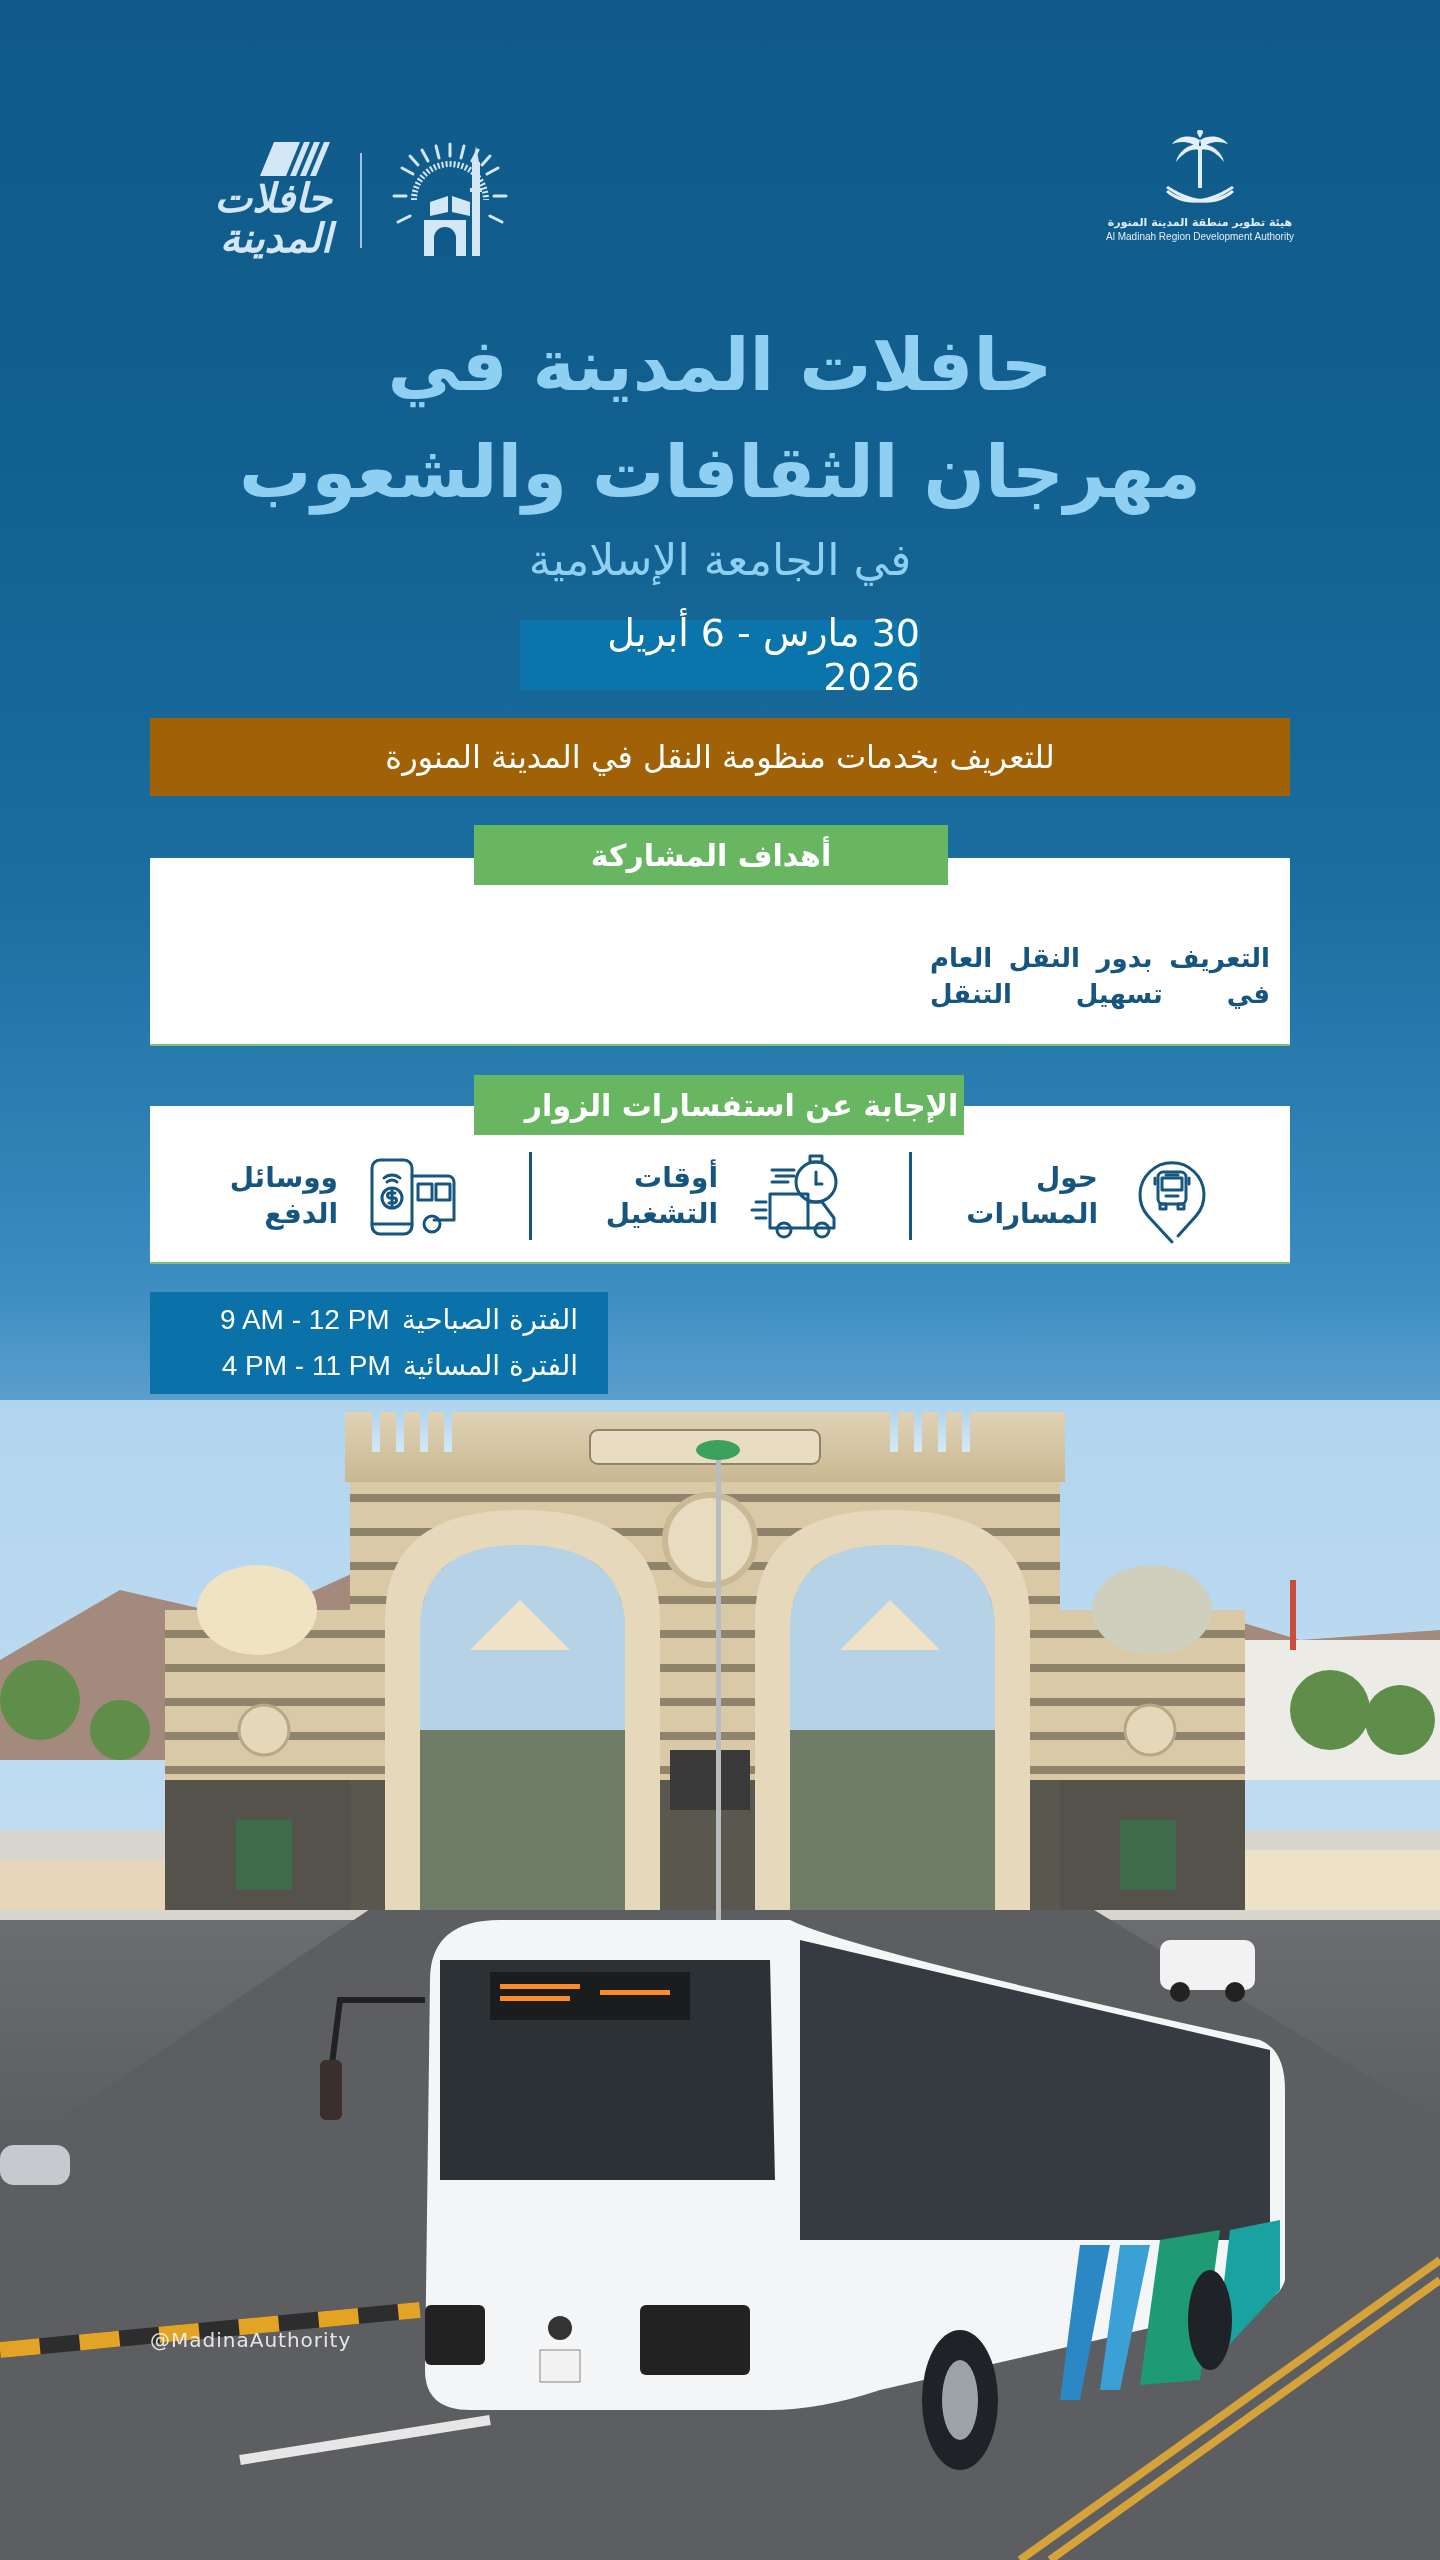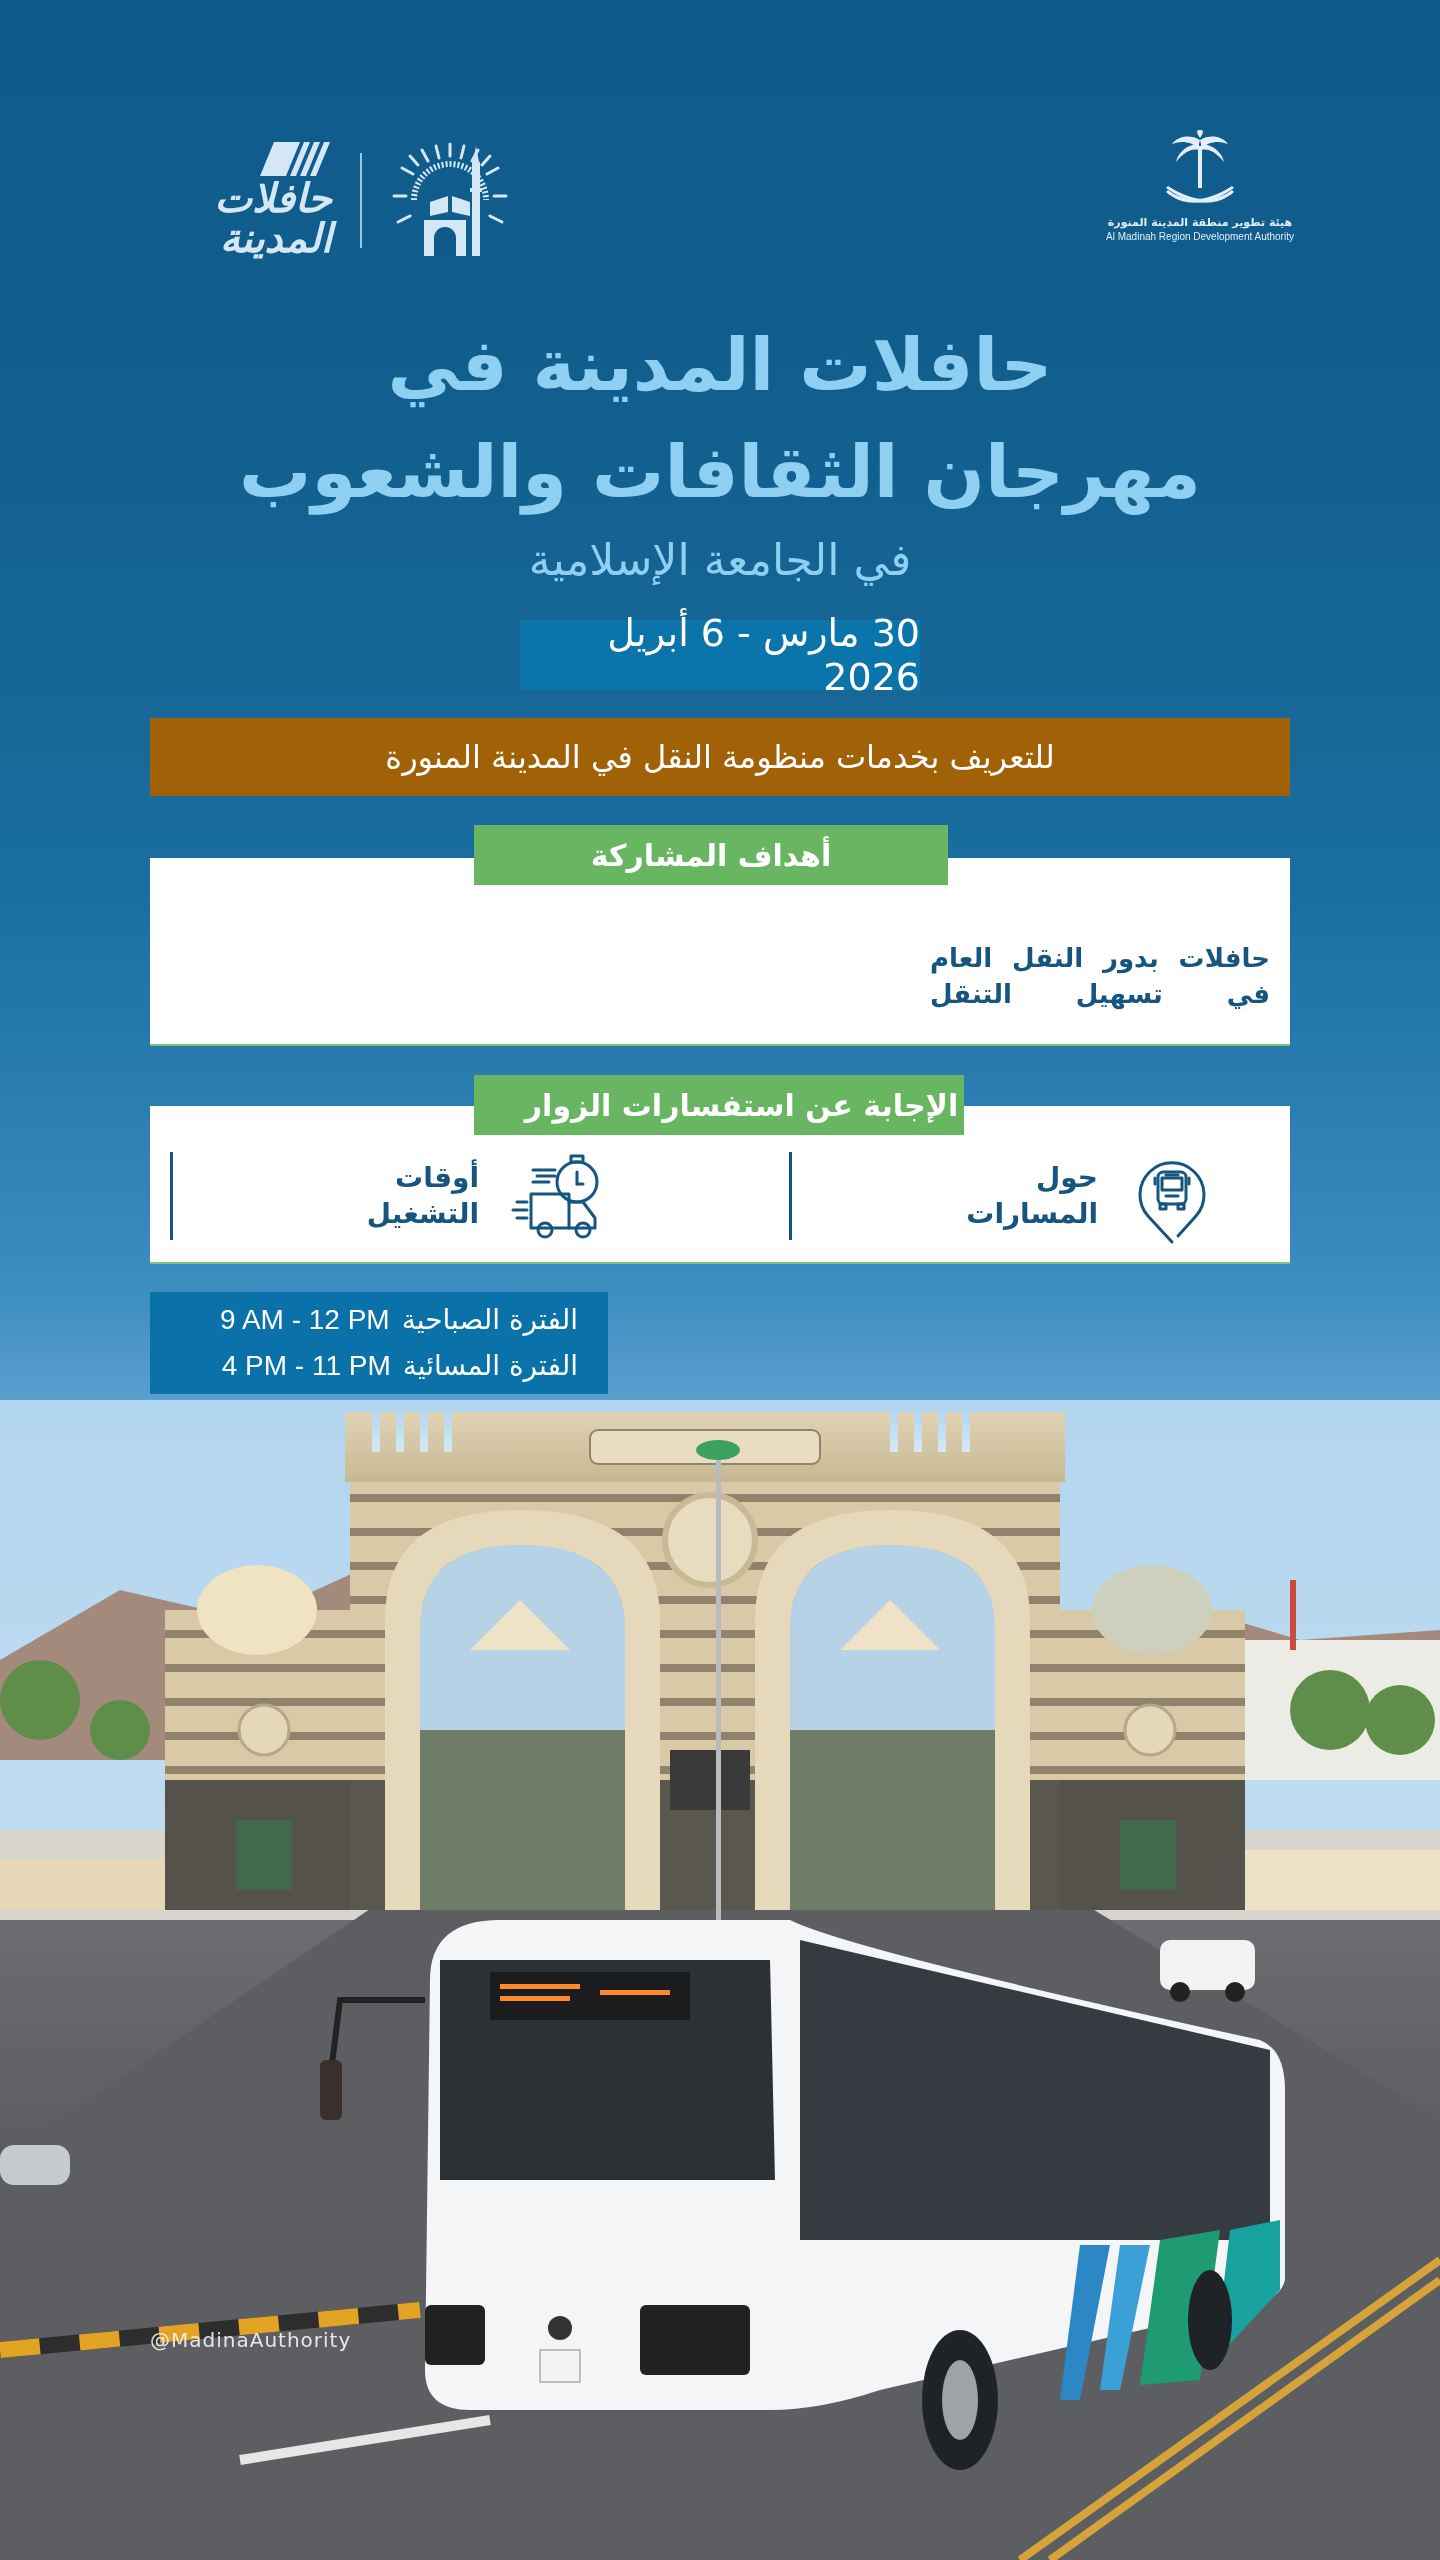--- a/index.html
+++ b/index.html
@@ -122,21 +122,21 @@
 <div class="abs date-badge">
   <span>30 مارس - 6 أبريل 2026</span>
 </div>
 
 <div class="abs intro-bar">
   <span>للتعريف بخدمات منظومة النقل في المدينة المنورة</span>
 </div>
 
 <div class="abs card goals-card">
   <div class="goal">
-    <div>حافلات بدور النقل العام</div>
+    <div>التعريف بدور النقل العام</div>
     <div>في تسهيل التنقل</div>
   </div>
 </div>
 <div class="abs section-tab goals-tab">أهداف المشاركة</div>
 
 <div class="abs card faq-card">
   <div class="faq-item">
     <svg class="faq-icon" viewBox="0 0 100 100" fill="none" stroke="#15557f" stroke-width="3" stroke-linecap="round" stroke-linejoin="round">
       <path d="M50 96 L26 70 A32 32 0 1 1 74 70 L56 90"></path>
       <rect x="36" y="26" width="28" height="32" rx="5"></rect>
@@ -170,20 +170,37 @@
       <line x1="14" y1="56" x2="24" y2="56"></line>
         <line x1="10" y1="64" x2="24" y2="64"></line>
         <line x1="14" y1="72" x2="24" y2="72"></line>
     </svg>
     <div class="faq-label">
       <div>أوقات</div>
       <div>التشغيل</div>
     </div>
   </div>
   <div class="faq-sep"></div>
+  <div class="faq-item">
+    <svg class="faq-icon" viewBox="0 0 100 100" fill="none" stroke="#15557f" stroke-width="3" stroke-linecap="round" stroke-linejoin="round">
+      <rect x="10" y="14" width="40" height="74" rx="8"></rect>
+      <line x1="10" y1="78" x2="50" y2="78"></line>
+      <circle cx="30" cy="52" r="10"></circle>
+      <path d="M33 47 L28 47 A2.5 2.5 0 0 0 28 52 L32 52 A2.5 2.5 0 0 1 32 57 L27 57 M30 44 L30 60"></path>
+      <path d="M22 32 A12 12 0 0 1 38 32 M25 36 A7 7 0 0 1 35 36"></path>
+      <path d="M50 30 L86 30 A6 6 0 0 1 92 36 L92 74 L72 74"></path>
+      <rect x="56" y="38" width="14" height="16"></rect>
+        <rect x="74" y="38" width="14" height="16"></rect>
+      <circle cx="70" cy="78" r="8"></circle>
+    </svg>
+    <div class="faq-label">
+      <div>ووسائل</div>
+      <div>الدفع</div>
+    </div>
+  </div>
 </div>
 <div class="abs section-tab faq-tab">الإجابة عن استفسارات الزوار</div>
 
 <div class="abs photo">
   <svg width="1440" height="1160" viewBox="0 0 1440 1160">
     <defs>
       <linearGradient id="sky" x1="0" y1="0" x2="0" y2="1">
         <stop offset="0" stop-color="#b2d5ef"></stop>
           <stop offset="1" stop-color="#d6e9f5"></stop>
       </linearGradient>

